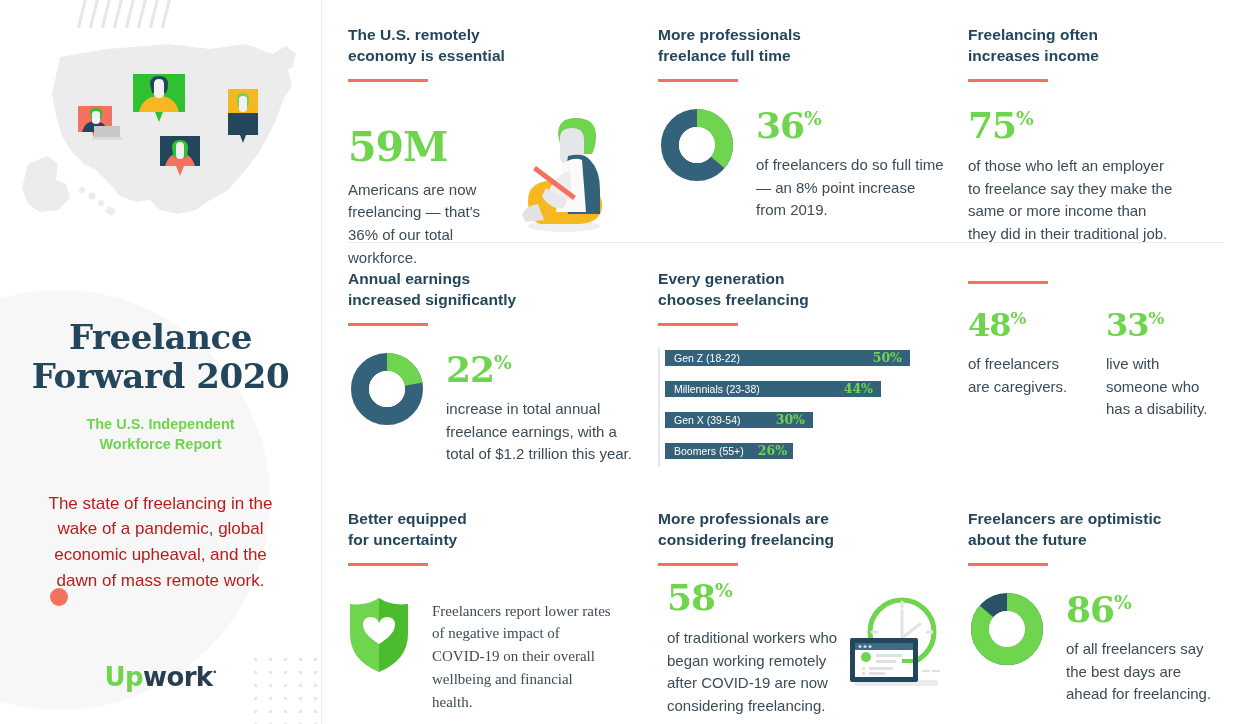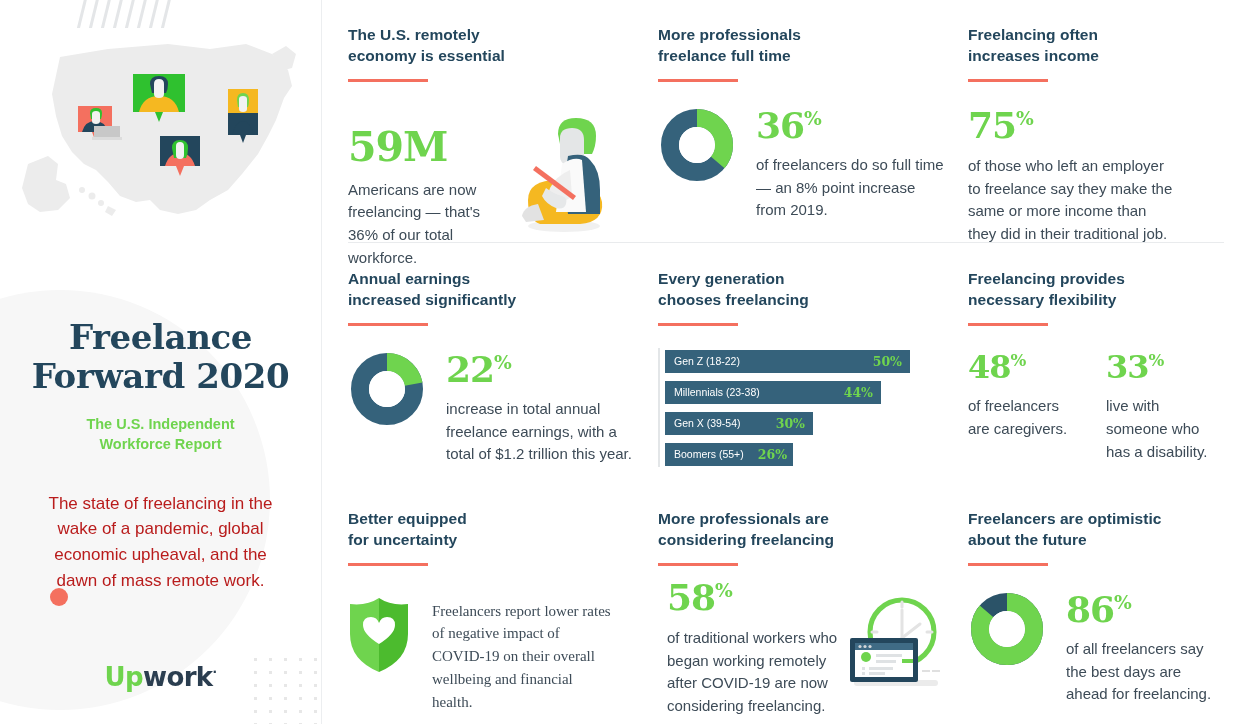--- a/index.html
+++ b/index.html
@@ -168,21 +168,21 @@
   
   .bars { margin-top:24px; position:relative; padding-left:7px; }
   .bars:before {
     content:"";
     position:absolute;
     left:0; top:-2px; bottom:-2px;
     width:2px; background:#e3e6e8;
   }
   .bar-row { height:22px; margin-bottom:9px; }
   .bar {
-    height:23px;
+    height:16px;
     background:#35627b;
     display:flex;
     align-items:center;
     justify-content:space-between;
     padding:0 8px 0 9px;
   }
   .bar-label {
     font-size:10.5px;
     color:#ffffff;
     font-weight:400;
@@ -472,24 +472,20 @@
           <div class="bar-row">
             <div class="bar" style="width:128px">
               <span class="bar-label">Boomers (55+)</span>
               <span class="bar-val">26%</span>
             </div>
           </div>
         </div>
       </div>
 
       <div class="cell c3">
-        <div class="h">
-          <span>Freelancing provides</span><br>
-          <span>necessary flexibility</span>
-        </div>
         <div class="rule"></div>
         <div class="twostat">
           <div>
             <div class="bignum"><span>48</span><span class="pct">%</span></div>
             <p class="body-txt">of freelancers are caregivers.</p>
           </div>
           <div>
             <div class="bignum"><span>33</span><span class="pct">%</span></div>
             <p class="body-txt">live with someone who has a disability.</p>
           </div>

